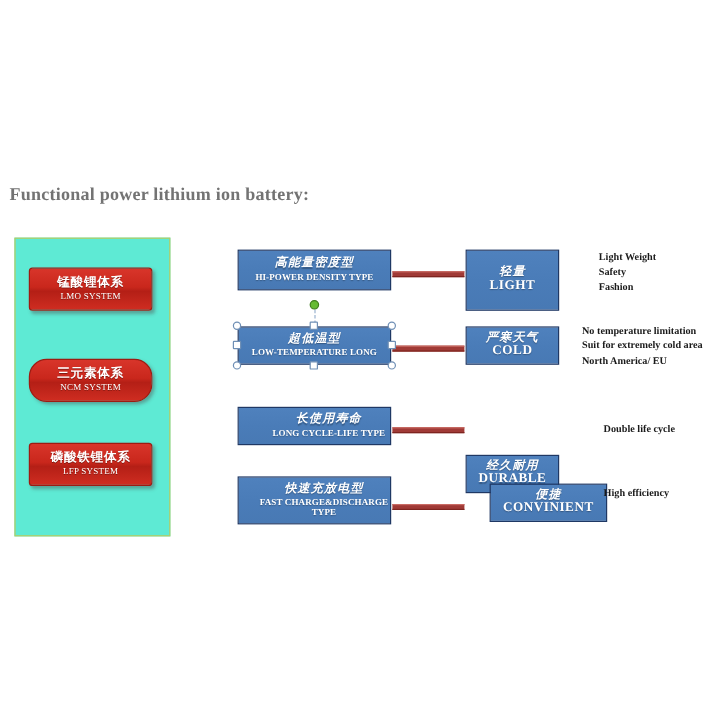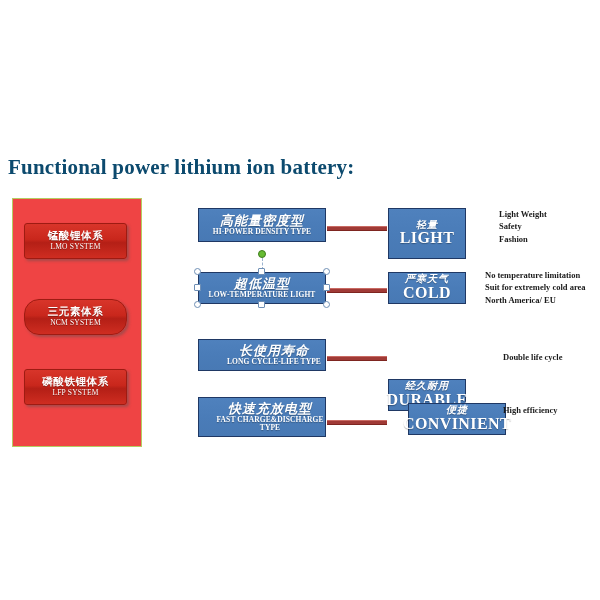--- a/index.html
+++ b/index.html
@@ -10,34 +10,34 @@
     overflow:hidden;
     position:relative;
   }
   #canvas{position:absolute;left:0;top:0;width:600px;height:600px;}
 
   
   .title{
     position:absolute;
     left:8px; top:155px;
     font-family:"Liberation Serif", serif;
-    font-size:21px;
+    font-size:15px;
     font-weight:600;
-    color:#0c4a6e;
+    color:#737373;
     letter-spacing:.2px;
     white-space:nowrap;
   }
 
   
   .green-panel{
     position:absolute;
     left:12px; top:198px;
     width:130px; height:249px;
     border:1.5px solid #b5cc62;
-    background:#ef4444;
+    background:#5eead4;
     box-sizing:border-box;
   }
 
   
   .red-chip{
     position:absolute;
     width:103px; height:36px;
     border:1px solid #9e1b12;
     border-radius:3px;
     background:linear-gradient(to bottom,#d8352a 0%,#c9271c 45%,#b41f16 55%,#cf2d21 100%);
@@ -88,25 +88,25 @@
     letter-spacing:1px;
     text-shadow:0 1px 1px rgba(0,0,0,.3);
   }
   .blue-box .en{
     font-family:"Liberation Serif", serif;
     font-weight:bold;
     letter-spacing:.1px;
     text-shadow:0 1px 1px rgba(0,0,0,.3);
   }
   .left-box{ width:128px; }
-  .left-box .cn{ font-size:13px; }
+  .left-box .cn{ font-size:10px; }
   .left-box .en{ font-size:7.5px; margin-top:1px; }
   .right-box{ width:78px; }
   .right-box .cn{ font-size:10px; }
-  .right-box .en{ font-size:16px; margin-top:0px; font-style:normal; letter-spacing:.4px;}
+  .right-box .en{ font-size:11px; margin-top:0px; font-style:normal; letter-spacing:.4px;}
 
   
   .connector{
     position:absolute;
     height:3px;
     background:#a03a36;
     border-top:1px solid #c96a63;
     border-bottom:1px solid #7e2520;
     box-sizing:content-box;
   }
@@ -181,21 +181,21 @@
   </div>
 
   <div class="note" style="left:499px;top:208px;">Light Weight
 Safety
 Fashion</div>
 
   <div class="connector" style="left:327px;top:288px;width:60px;"></div>
 
   <div class="blue-box left-box" style="left:198px;top:272px;height:32px;">
     <span class="cn">超低温型</span>
-    <span class="en">LOW-TEMPERATURE LIGHT</span>
+    <span class="en">LOW-TEMPERATURE LONG</span>
   </div>
 
   <div>
     <div class="rotate-stem" style="left:262px;top:258px;"></div>
     <div class="rotate-knob" style="left:258px;top:250px;"></div>
     <div class="sel-handle" style="left:194px;top:268px;"></div>
     <div class="sel-handle sq" style="left:258px;top:268px;"></div>
     <div class="sel-handle" style="left:323px;top:268px;"></div>
     <div class="sel-handle sq" style="left:194px;top:284px;"></div>
     <div class="sel-handle sq" style="left:323px;top:284px;"></div>

